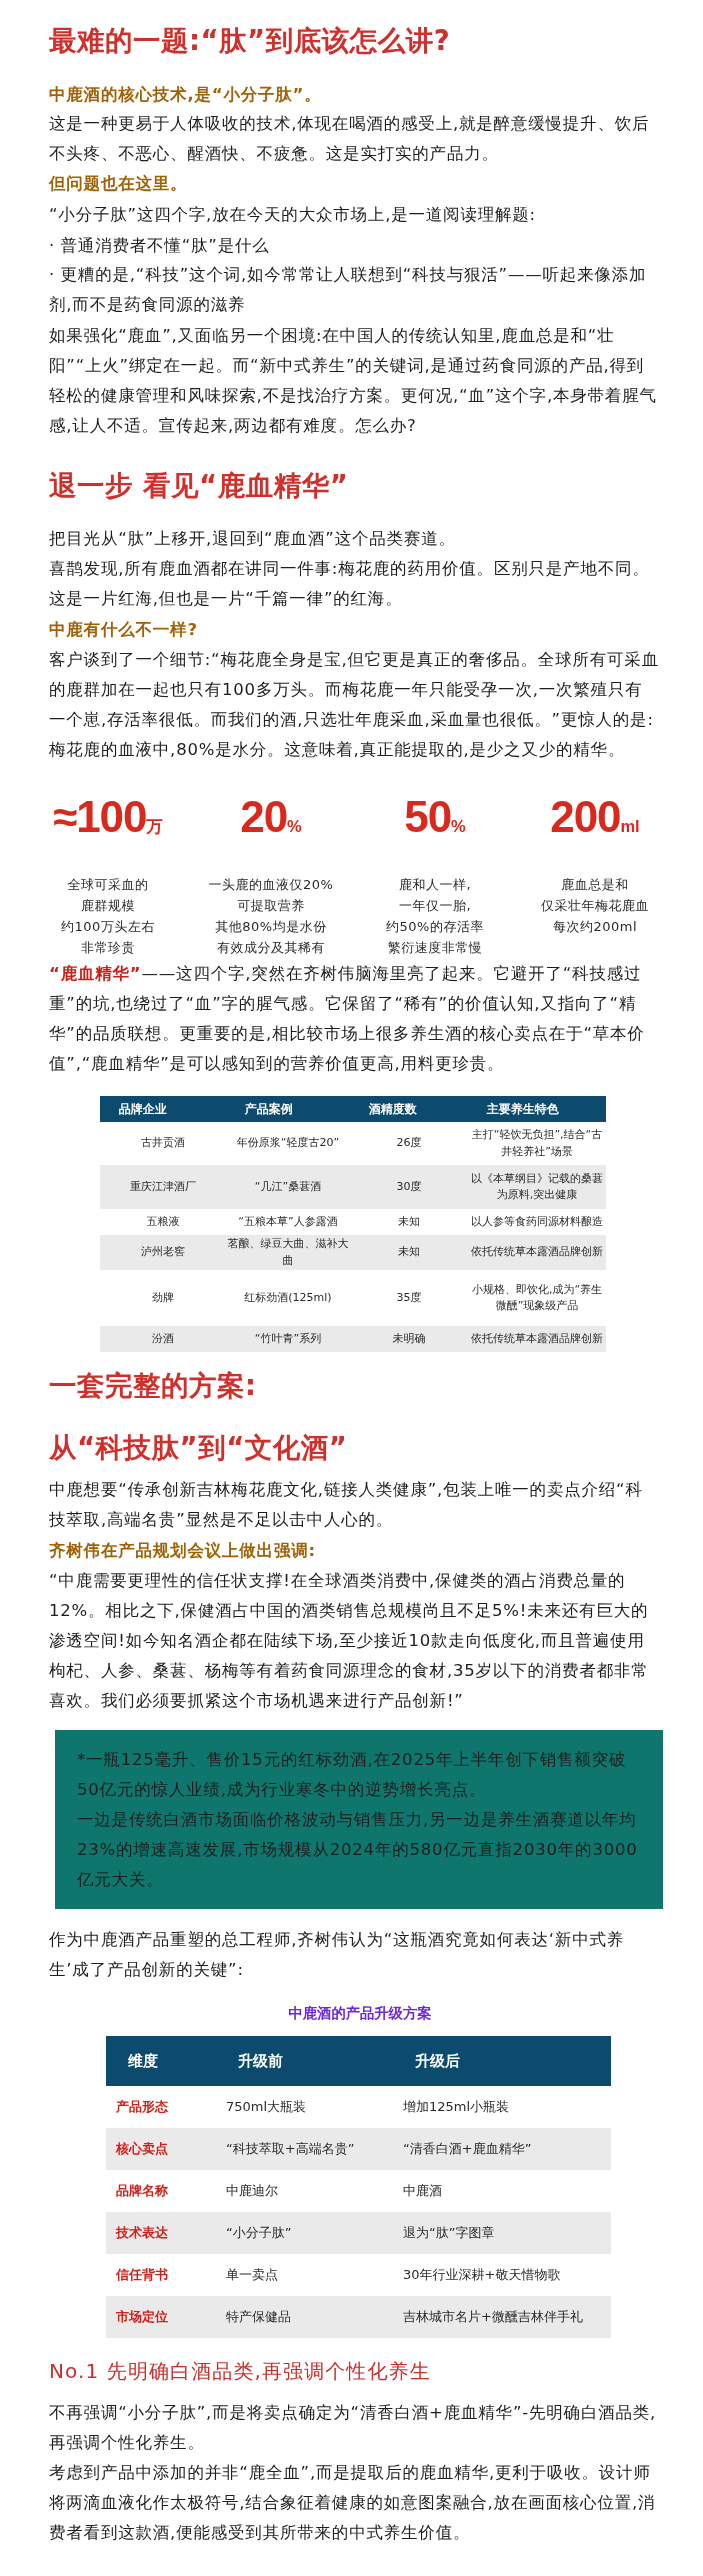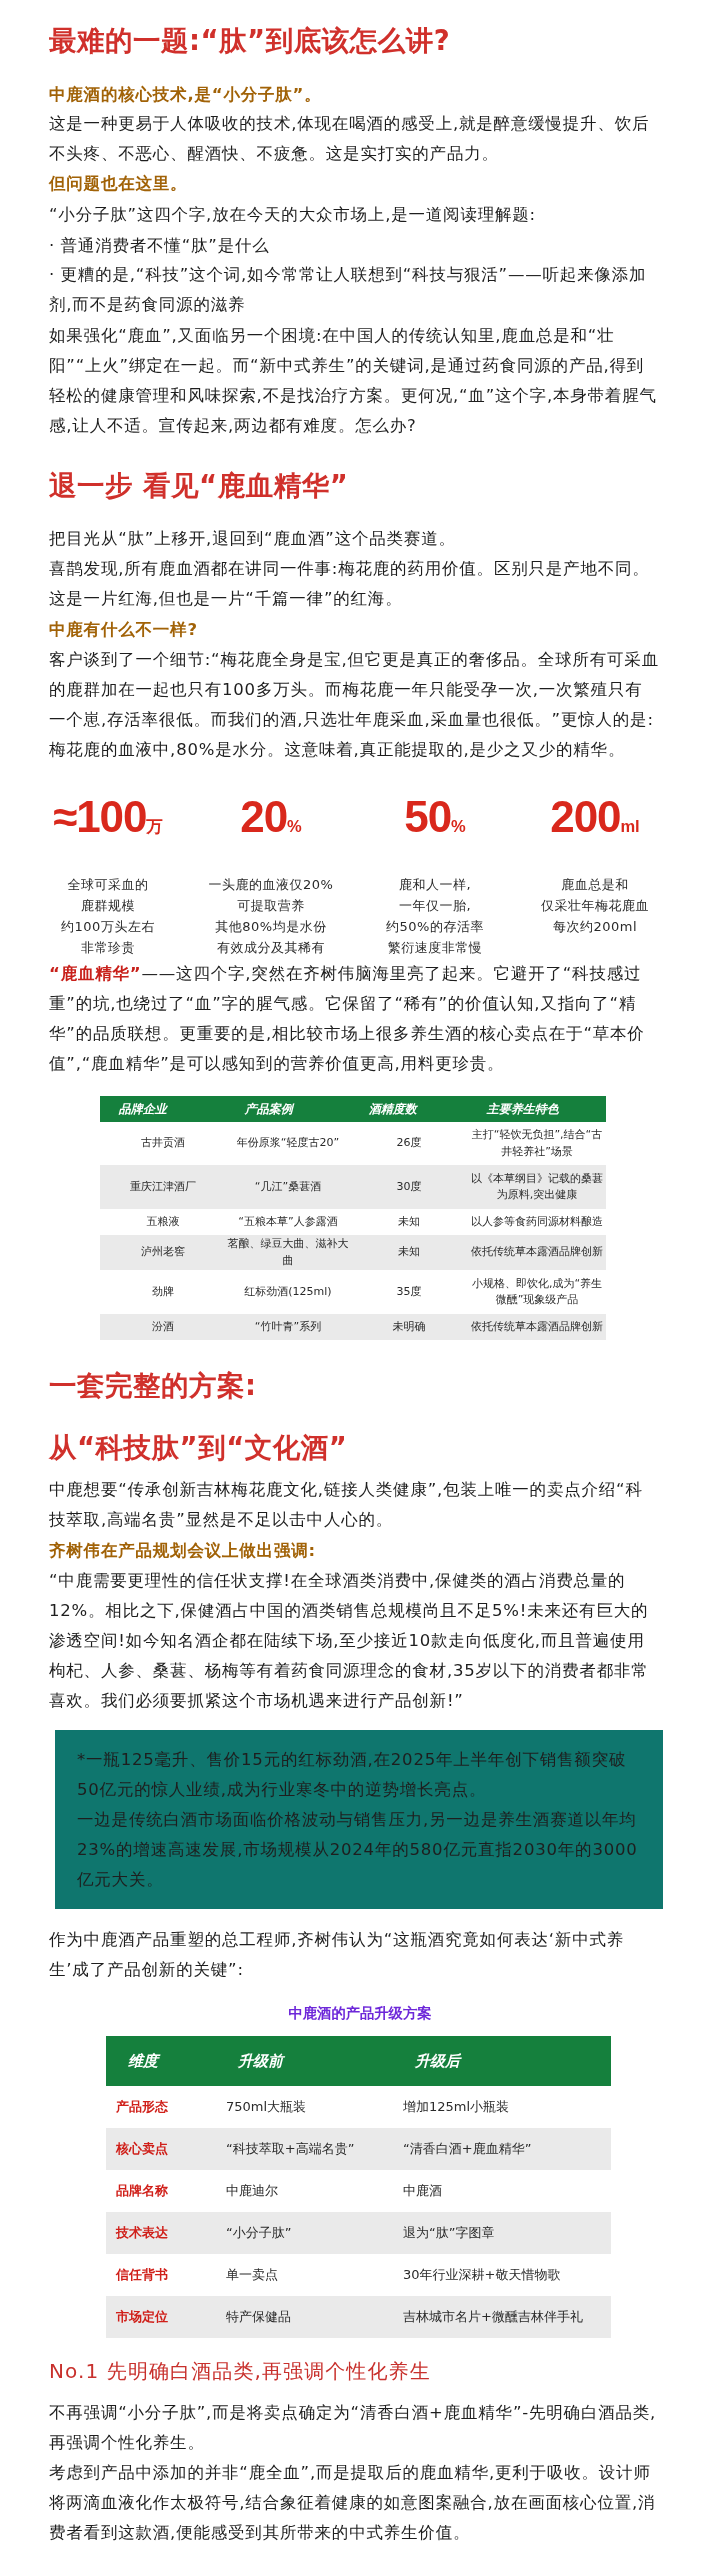--- a/index.html
+++ b/index.html
@@ -9,21 +9,21 @@
   .h1 { left: 49px; font-size: 27.5px; font-weight: bold; color: #d0302b; letter-spacing: 0.5px; line-height: 33px; white-space: nowrap; }
   .p { left: 49px; width: 610px; font-size: 16.5px; line-height: 30px; letter-spacing: 0.8px; color: #1e1e1e; }
   .p.bold { font-weight: bold; color: #a16207; }
   .p .red { color: #c8201a; font-weight: bold; }
   .bullet::before { content: "·"; margin-right: 5.5px; }
   .stat { width: 154px; text-align: center; }
   .stat .num { font-family: "Liberation Sans", sans-serif; font-weight: bold; color: #d9281c; font-size: 44px; line-height: 49px; letter-spacing: -1.1px; }
   .stat .num .unit { font-size: 16.5px; letter-spacing: 0; }
   .stat .cap { margin-top: 23px; font-size: 13px; line-height: 21px; color: #2a2a2a; letter-spacing: 0.5px; }
   .tbl { border-collapse: collapse; table-layout: fixed; }
-  .tbl th { background: #15803d; color: #fff; font-weight: bold; text-align: left; font-size: 12px; font-style: italic; }
+  .tbl th { background: #0c4a6e; color: #fff; font-weight: bold; text-align: left; font-size: 12px; }
   .tbl td { font-size: 11px; color: #2a2a2a; text-align: center; line-height: 16.5px; }
   .tbl tr.gray td { background: #eaeaea; }
   .t1 th { height: 26px; padding: 0 0 0 18.7px; }
   .t2 th { height: 50px; padding: 0 0 0 22px; font-size: 15px; }
   .t2 td { height: 40px; text-align: left; font-size: 13px; padding-left: 10px; }
   .t2 td.dim { color: #d0201a; font-weight: bold; }
   .pink { left: 55px; top: 1730px; width: 608px; height: 179px; background: #0f766e; }
   .pink .p { position: absolute; left: 22px; width: 566px; }
   .tbl-title { left: 0; width: 652px; text-align: center; font-size: 14.3px; font-weight: bold; color: #6d28d9; top: 2003px; line-height: 20px; padding-left: 34px; }
   .h3 { left: 49px; font-size: 20px; color: #c8302c; letter-spacing: 1.1px; line-height: 24px; white-space: nowrap; }
@@ -120,21 +120,21 @@
         <td>“五粮本草”人参露酒</td>
         <td>未知</td>
         <td>以人参等食药同源材料酿造</td>
     </tr>
     <tr class="gray" style="height:26px">
       <td>泸州老窖</td>
         <td>茗酿、绿豆大曲、滋补大曲</td>
         <td>未知</td>
         <td>依托传统草本露酒品牌创新</td>
     </tr>
-    <tr style="height:44px">
+    <tr style="height:56px">
       <td>劲牌</td>
         <td>红标劲酒(125ml)</td>
         <td>35度</td>
         <td>小规格、即饮化,成为“养生微醺”现象级产品</td>
     </tr>
     <tr class="gray" style="height:26px">
       <td>汾酒</td>
         <td>“竹叶青”系列</td>
         <td>未明确</td>
         <td>依托传统草本露酒品牌创新</td>

